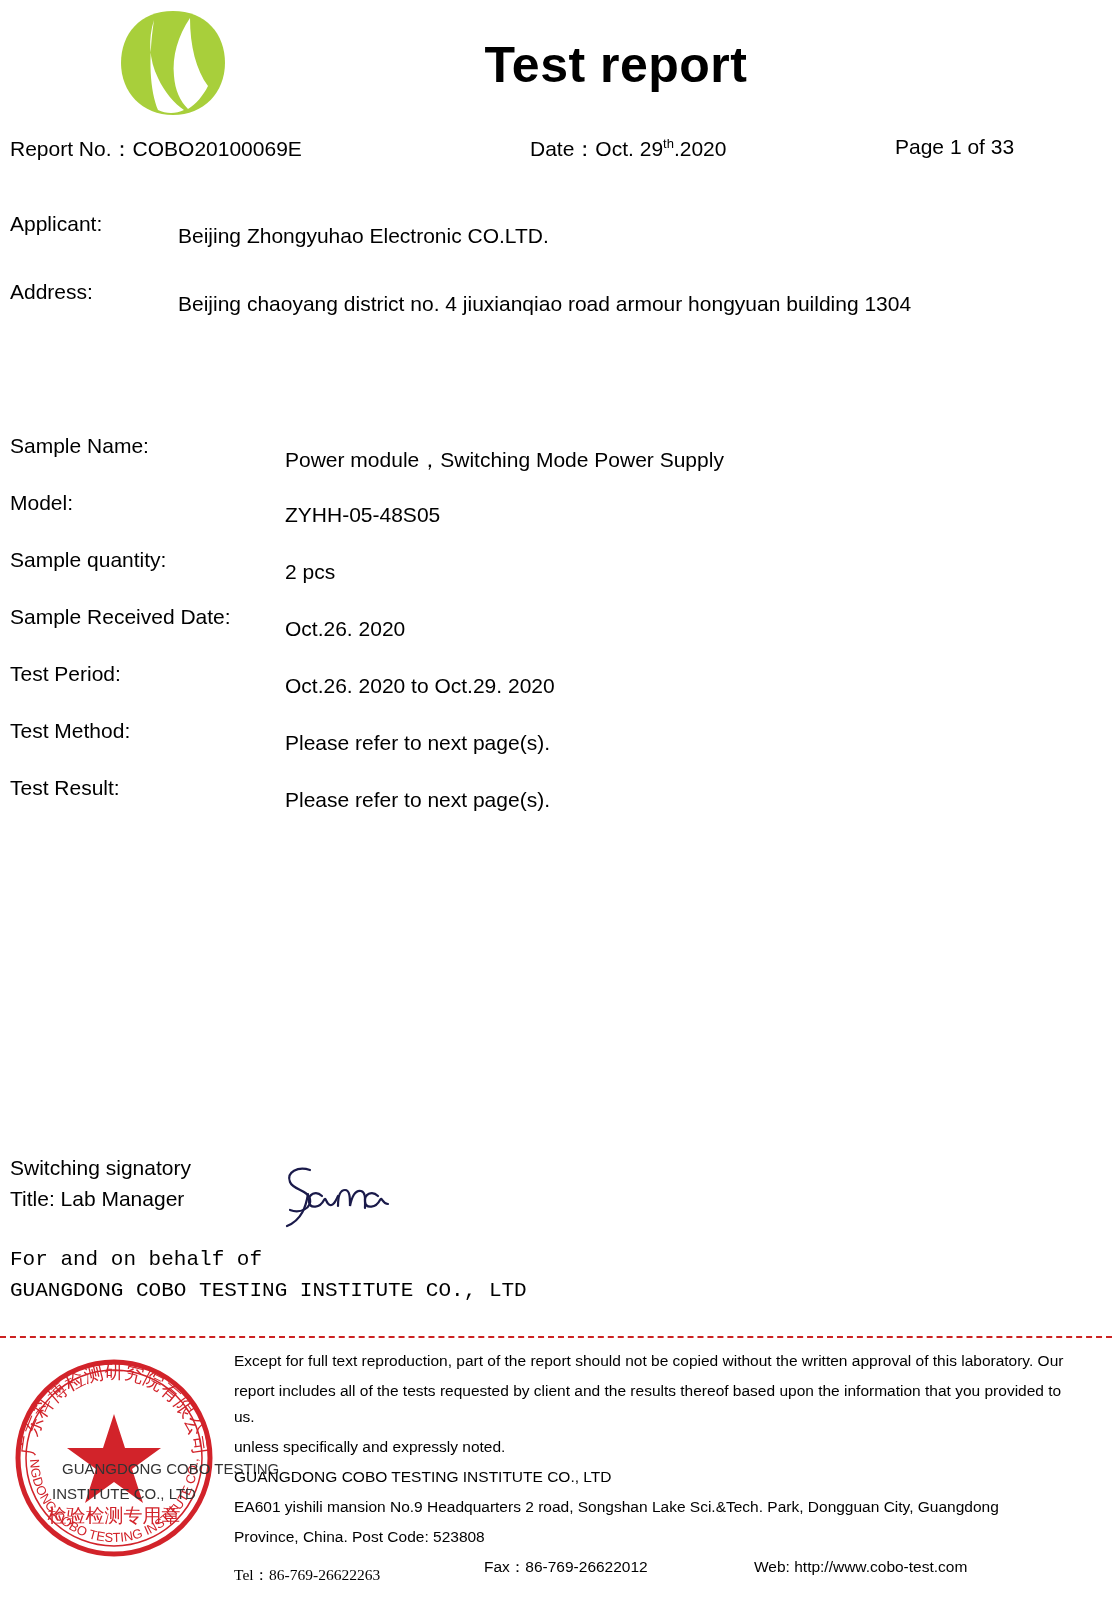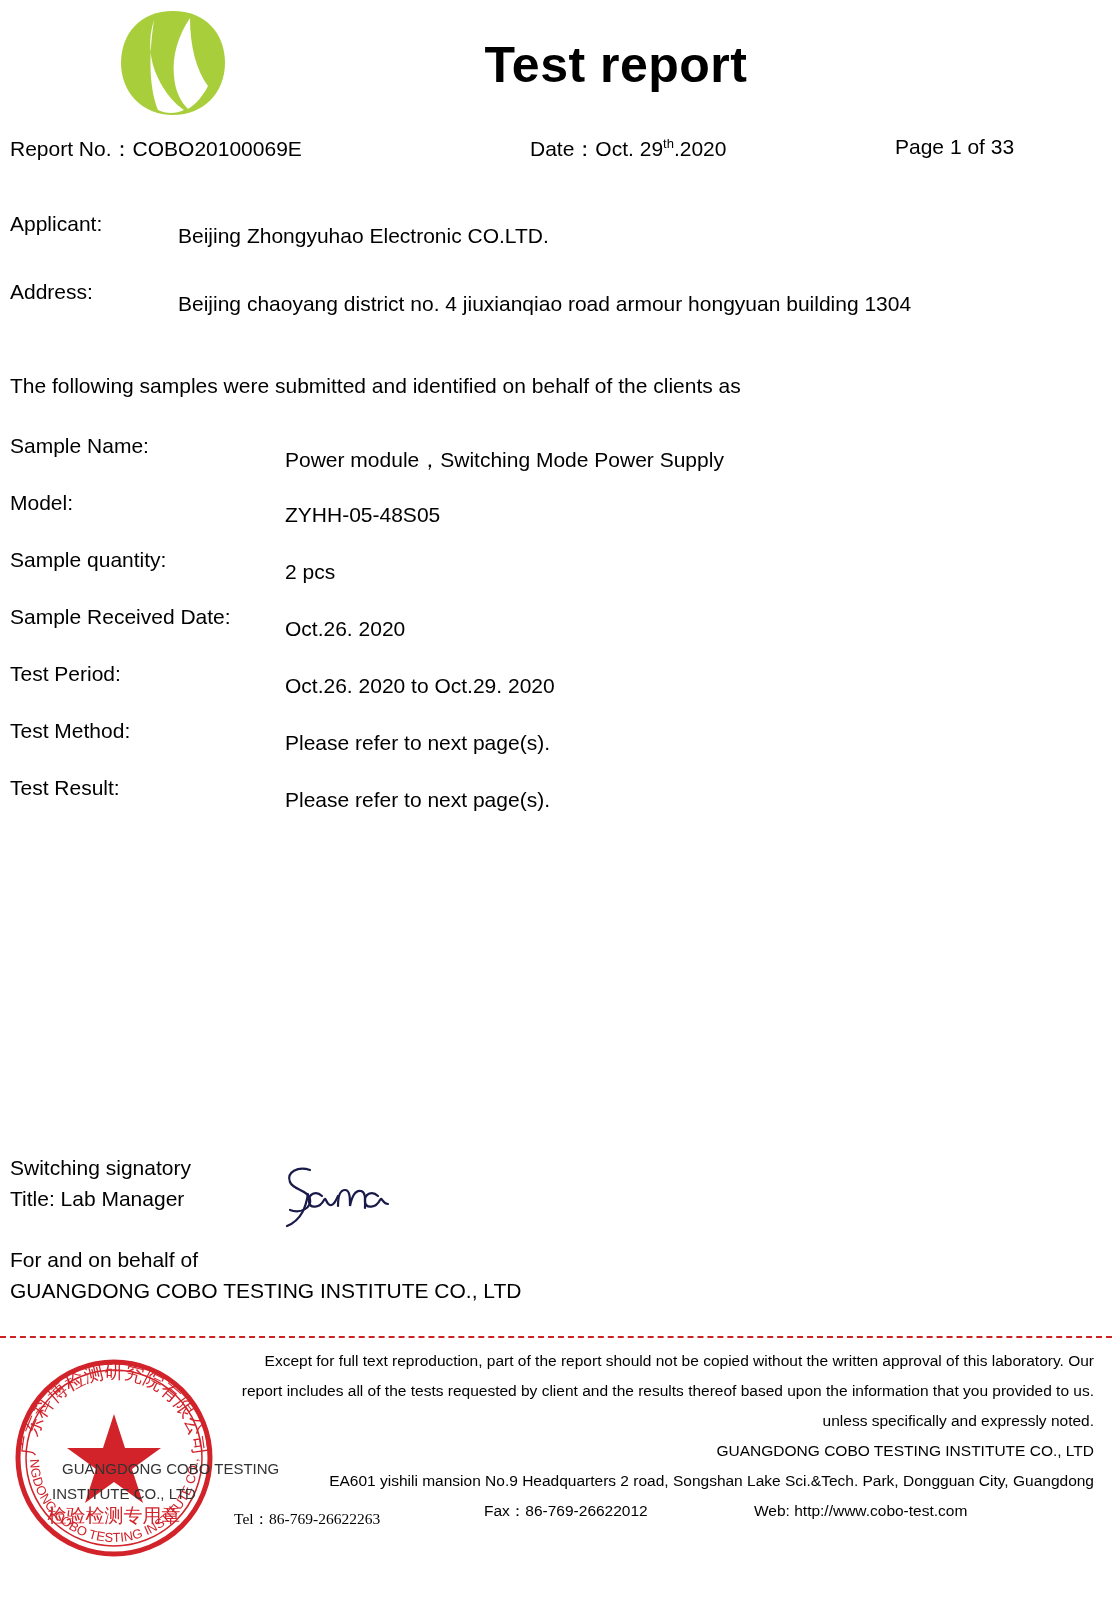--- a/index.html
+++ b/index.html
@@ -96,20 +96,21 @@
     top: 1152px;
     font-size: 21px;
     line-height: 31px;
   }
   .sigblock2 {
     position: absolute;
     left: 10px;
     top: 1244px;
     font-size: 21px;
     line-height: 31px;
+    font-family: Liberation Mono, monospace;
   }
   .signature {
     position: absolute;
     left: 282px;
     top: 1160px;
     width: 120px;
     height: 70px;
   }
 
   
@@ -146,21 +147,21 @@
   }
   .footer {
     position: absolute;
     left: 234px;
     top: 1348px;
     width: 860px;
     font-size: 15.5px;
     line-height: 26px;
     color: #000;
   }
-  .footer p { margin: 0 0 4px 0; text-align: right; }
+  .footer p { margin: 0 10px 4px 0; }
   .footer .addr { margin-top: 4px; }
   .footer .telrow {
     position: relative;
     width: 100%;
   }
   .footer .telrow .tel { position: absolute; left: 0; top: 8px; font-family: Liberation Serif, serif; }
   .footer .telrow .fax { position: absolute; left: 250px; top: 0; }
   .footer .telrow .web { position: absolute; left: 520px; top: 0; }
 </style>
 </head>
@@ -188,21 +189,20 @@
   <div class="field" style="top:212px;">
     <span class="lbl">Applicant:</span>
     <span class="val indent-applicant">Beijing Zhongyuhao Electronic CO.LTD.</span>
   </div>
 
   <div class="field" style="top:280px;">
     <span class="lbl">Address:</span>
     <span class="val indent-applicant">Beijing chaoyang district no. 4 jiuxianqiao road armour hongyuan building 1304</span>
   </div>
 
-  <div class="statement">The following samples were submitted and identified on behalf of the clients as</div>
 
   <div class="field" style="top:434px;">
     <span class="lbl">Sample Name:</span>
     <span class="val">Power module，Switching Mode Power Supply</span>
   </div>
   <div class="field" style="top:491px;">
     <span class="lbl">Model:</span>
     <span class="val">ZYHH-05-48S05</span>
   </div>
   <div class="field" style="top:548px;">
@@ -268,20 +268,21 @@
   </div>
   <div class="stamp-text1">GUANGDONG COBO TESTING</div>
   <div class="stamp-text2">INSTITUTE CO., LTD</div>
 
   <div class="footer">
     <p>Except for full text reproduction, part of the report should not be copied without the written approval of this laboratory. Our</p>
     <p>report includes all of the tests requested by client and the results thereof based upon the information that you provided to us.</p>
     <p>unless specifically and expressly noted.</p>
     <p>GUANGDONG COBO TESTING INSTITUTE CO., LTD</p>
     <p class="addr">EA601 yishili mansion No.9 Headquarters 2 road, Songshan Lake Sci.&amp;Tech. Park, Dongguan City, Guangdong</p>
+    <p>Province, China. Post Code: 523808</p>
     <div class="telrow">
       <span class="tel">Tel：86-769-26622263</span>
       <span class="fax">Fax：86-769-26622012</span>
       <span class="web">Web: http://www.cobo-test.com</span>
     </div>
   </div>
 
 </div>
 
 </body></html>

